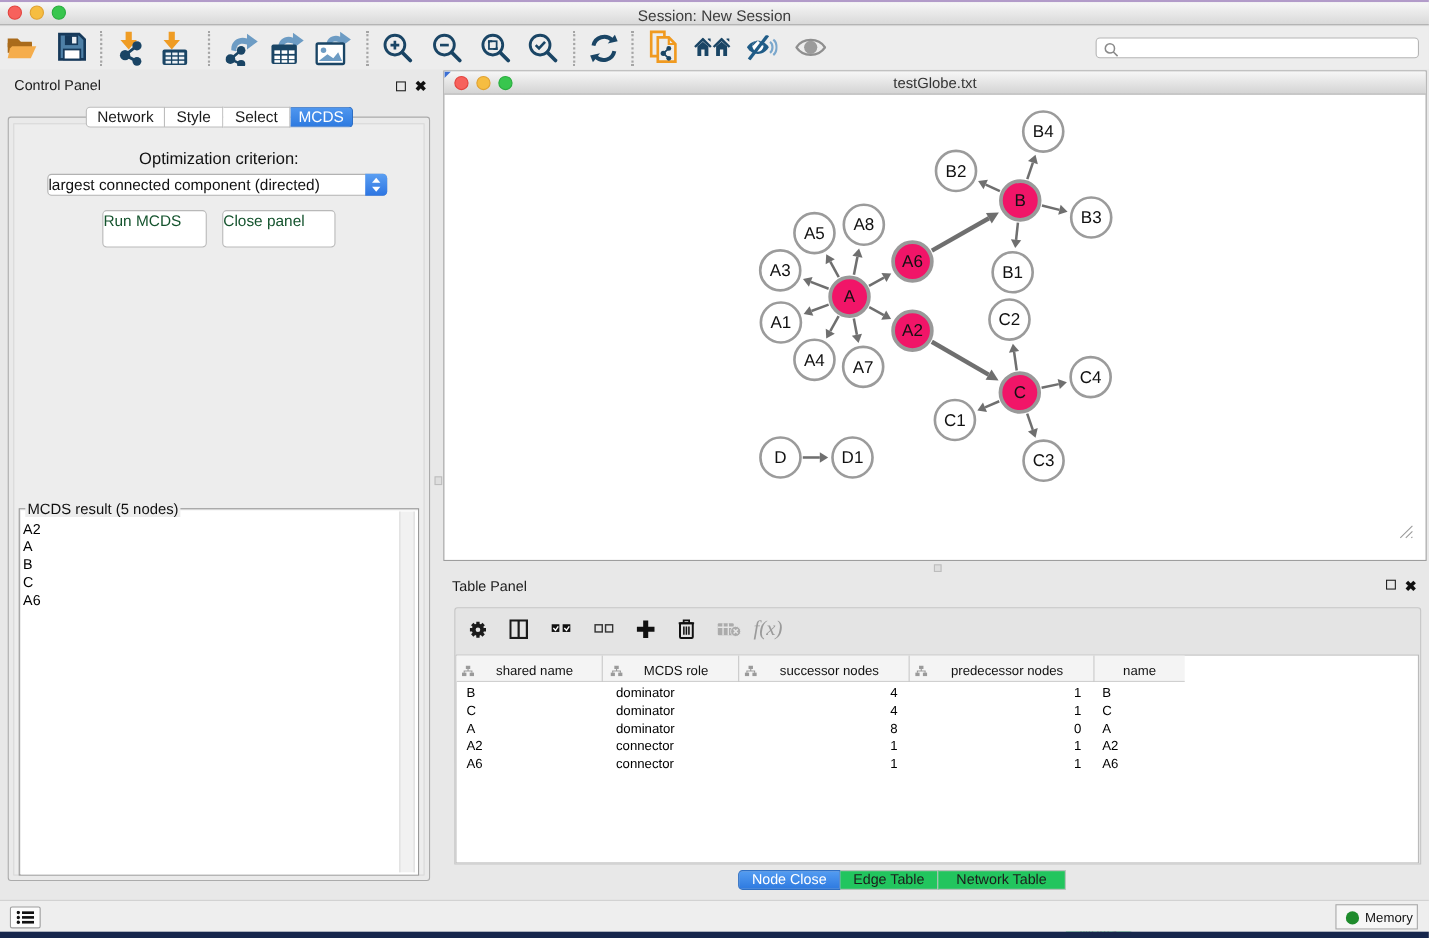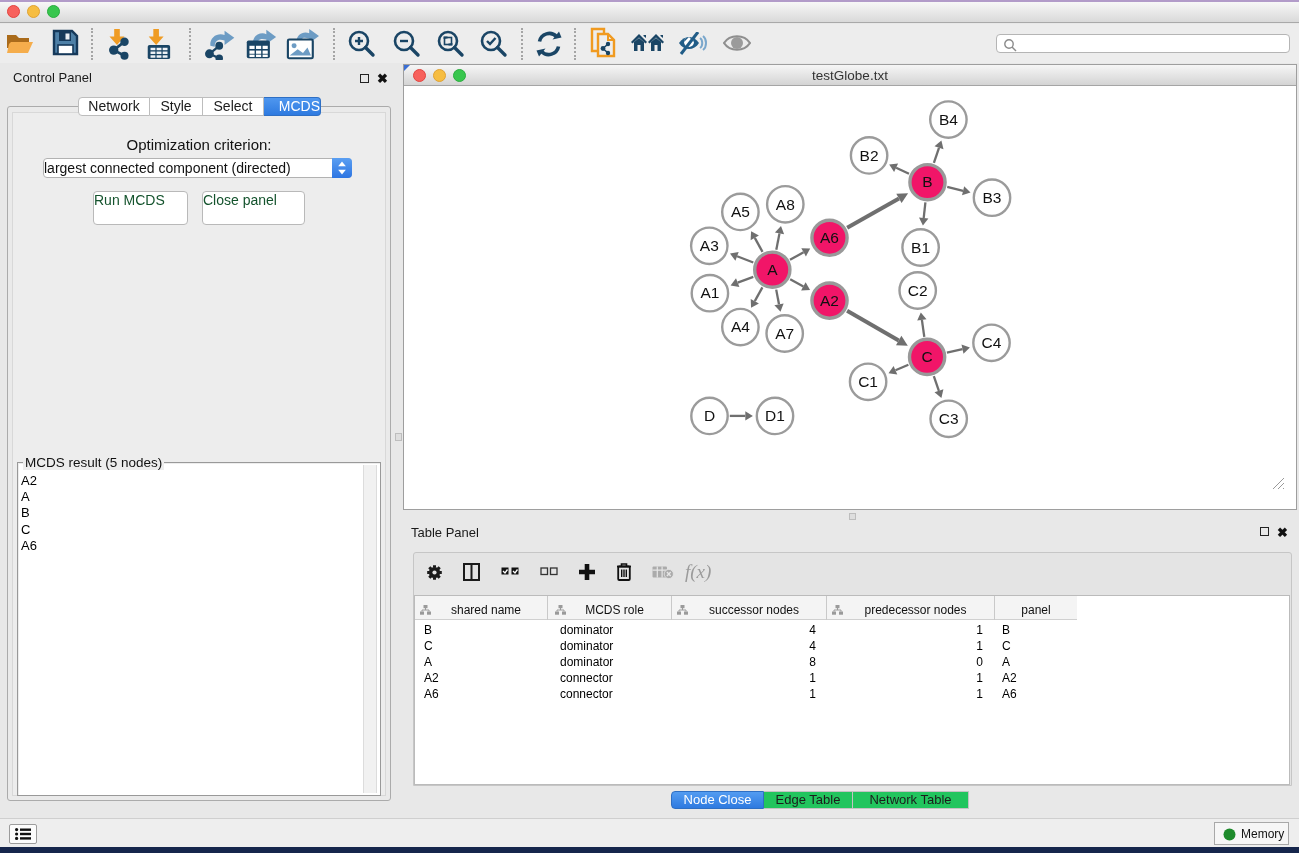--- a/index.html
+++ b/index.html
@@ -23,21 +23,21 @@
 #cp-title { left:13px; top:70px; font-size:13px; color:#1a1a1a; }
 #cp-float { left:360px; top:74px; width:9px; height:9px; border:1.5px solid #222; }
 #cp-close { left:377px; top:71px; font-size:13px; font-weight:bold; color:#111; }
 #cp-outer { left:7px; top:106px; width:384px; height:695px; background:#eaeaea;
   border:1px solid #ababab; border-radius:3px; }
 #cp-inner { left:12px; top:112px; width:374px; height:684px; background:#ededed;
   border:1px solid #d8d8d8; }
 #tabs { left:78px; top:97px; height:19px; }
 .tab { position:absolute; top:0; height:19px; background:#fff; border:1px solid #bdbdbd;
   font-size:14px; color:#1c1c1c; text-align:center; line-height:17px; }
-.tab.sel { background:linear-gradient(#4f97ef,#2e7ae0); color:#fff; border-color:#2e6fc4;text-align:right; }
+.tab.sel { background:linear-gradient(#4f97ef,#2e7ae0); color:#fff; border-color:#2e6fc4; }
 #opt-label { left:12px; top:136px; width:374px; text-align:center; font-size:15px; color:#111; }
 #dropdown { left:43px; top:158px; width:309px; height:20px; background:#fff;
   border:1px solid #b2b2b2; border-radius:4px; font-size:14px; color:#111;
   line-height:18px; }
 #dd-step { left:332px; top:158px; width:20px; height:20px;
   background:linear-gradient(#5b9ff2,#2d75e2); border-radius:0 4px 4px 0; }
 .btn { position:absolute; height:34px; background:#fff; border:1px solid #b9b9b9;
   border-radius:4px; font-size:14px; color:#14532d; text-align:left; line-height:17px; }
 #fieldset { left:17px; top:462px; width:364px; height:334px; border:1px solid #999; }
 #fs-legend { left:23px; top:455px; font-size:13.5px; color:#111; background:#ededed;
@@ -81,20 +81,21 @@
   border:1.5px solid #9c9c9c; border-radius:2px; }
 </style>
 </head>
 <body>
 <div id="stage">
 <div class="abs" id="purpletop"></div>
 <div class="abs" id="titlebar">
   <div class="tl" style="left:7px;background:#f7615c;border:0.5px solid #e2443f;"></div>
   <div class="tl" style="left:27px;background:#f6bd41;border:0.5px solid #e0a232;"></div>
   <div class="tl" style="left:47px;background:#38c64e;border:0.5px solid #2aad3f;"></div>
+  <div class="title">Session: New Session</div>
 </div>
 <div class="abs" id="toolbar">
   <div class="sep" style="left:91px;"></div>
   <div class="sep" style="left:189px;"></div>
   <div class="sep" style="left:333px;"></div>
   <div class="sep" style="left:521px;"></div>
   <div class="sep" style="left:574px;"></div>
   
   <svg class="abs" style="left:5px;top:6px;" width="30" height="28" viewBox="0 0 30 28">
     <path d="M2 5 h9 l3 3 h10 v5 h-22 z" fill="#aa6b1b"></path>
@@ -415,21 +416,21 @@
   <path d="M14.9 6.1 l3.8 3.8 M18.7 6.1 l-3.8 3.8" stroke="#e6e6e6" stroke-width="1.4"></path>
 </svg>
 <div class="abs" style="left:685px;top:561px;font-family:'Liberation Serif',serif;font-style:italic;font-size:19px;color:#9b9b9b;">f(x)</div>
 
 <div class="abs" id="tp-table">
   <div id="tp-header">
     <div class="hcol" style="left:0;width:133px;">&nbsp;&nbsp;&nbsp;shared name</div>
     <div class="hcol" style="left:133px;width:124px;">&nbsp;&nbsp;&nbsp;MCDS role</div>
     <div class="hcol" style="left:257px;width:155px;">&nbsp;&nbsp;&nbsp;successor nodes</div>
     <div class="hcol" style="left:412px;width:168px;">&nbsp;&nbsp;&nbsp;predecessor nodes</div>
-    <div class="hcol" style="left:580px;width:82px;border-right:0;">panel</div>
+    <div class="hcol" style="left:580px;width:82px;border-right:0;">name</div>
     <svg class="hicon" style="left:5px;" width="11" height="10" viewBox="0 0 11 10">
           <g fill="#9a9a9a">
             <rect x="3.5" y="0" width="4" height="3.2"></rect>
             <rect x="0" y="6.5" width="4" height="3.2"></rect>
             <rect x="7" y="6.5" width="4" height="3.2"></rect>
             <path d="M5.5 3 v2 M2 6.5 v-1.5 h7 v1.5" stroke="#9a9a9a" fill="none"></path>
           </g>
         </svg>
     <svg class="hicon" style="left:140px;" width="11" height="10" viewBox="0 0 11 10">
           <g fill="#9a9a9a">

